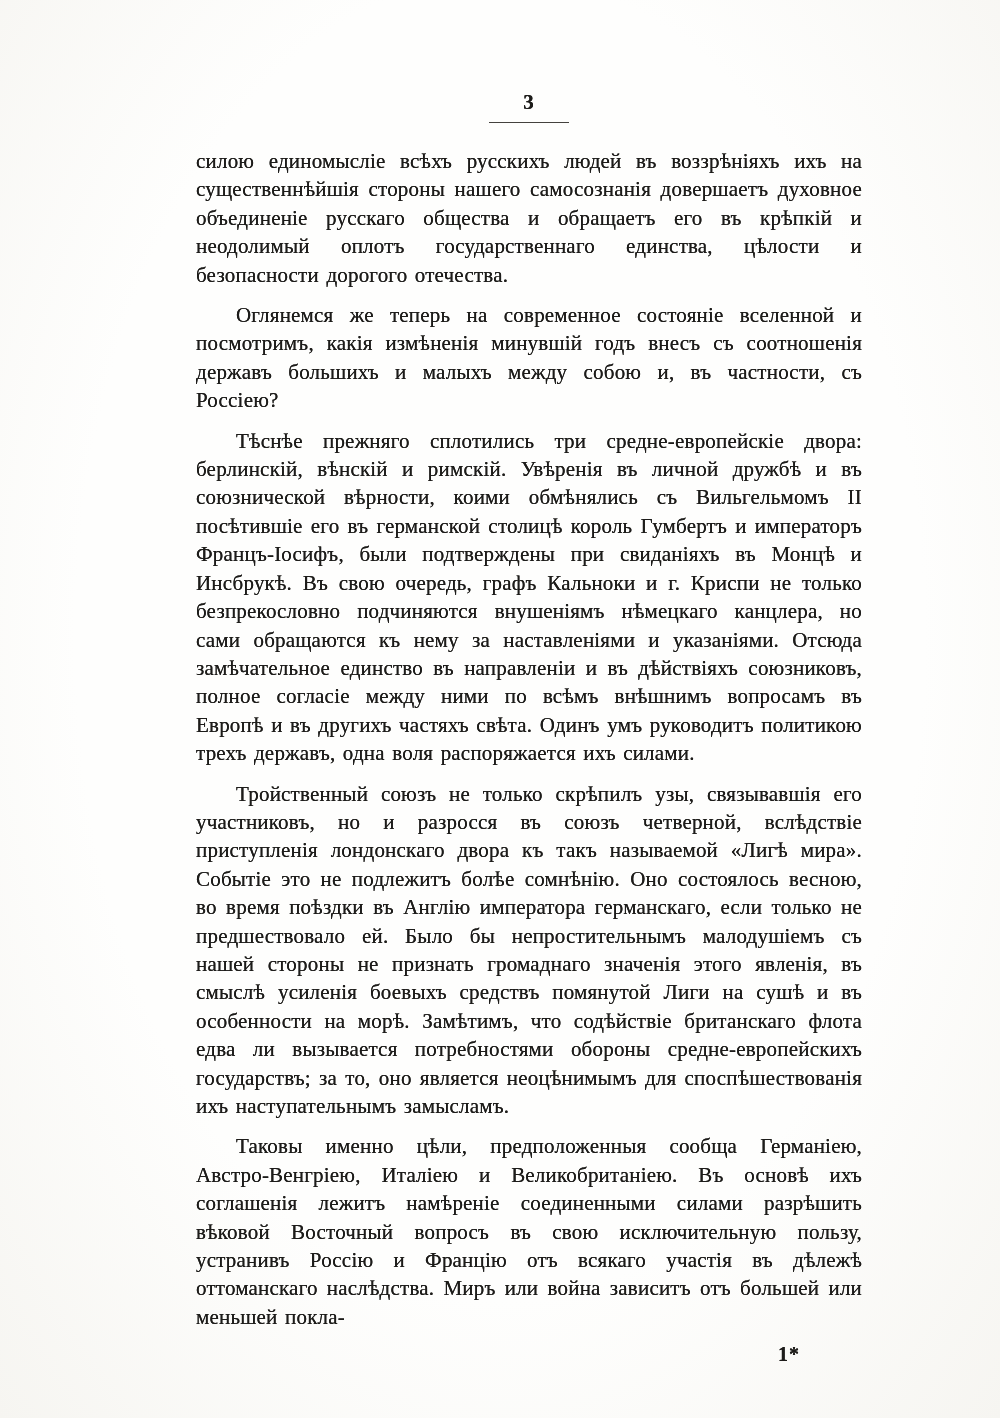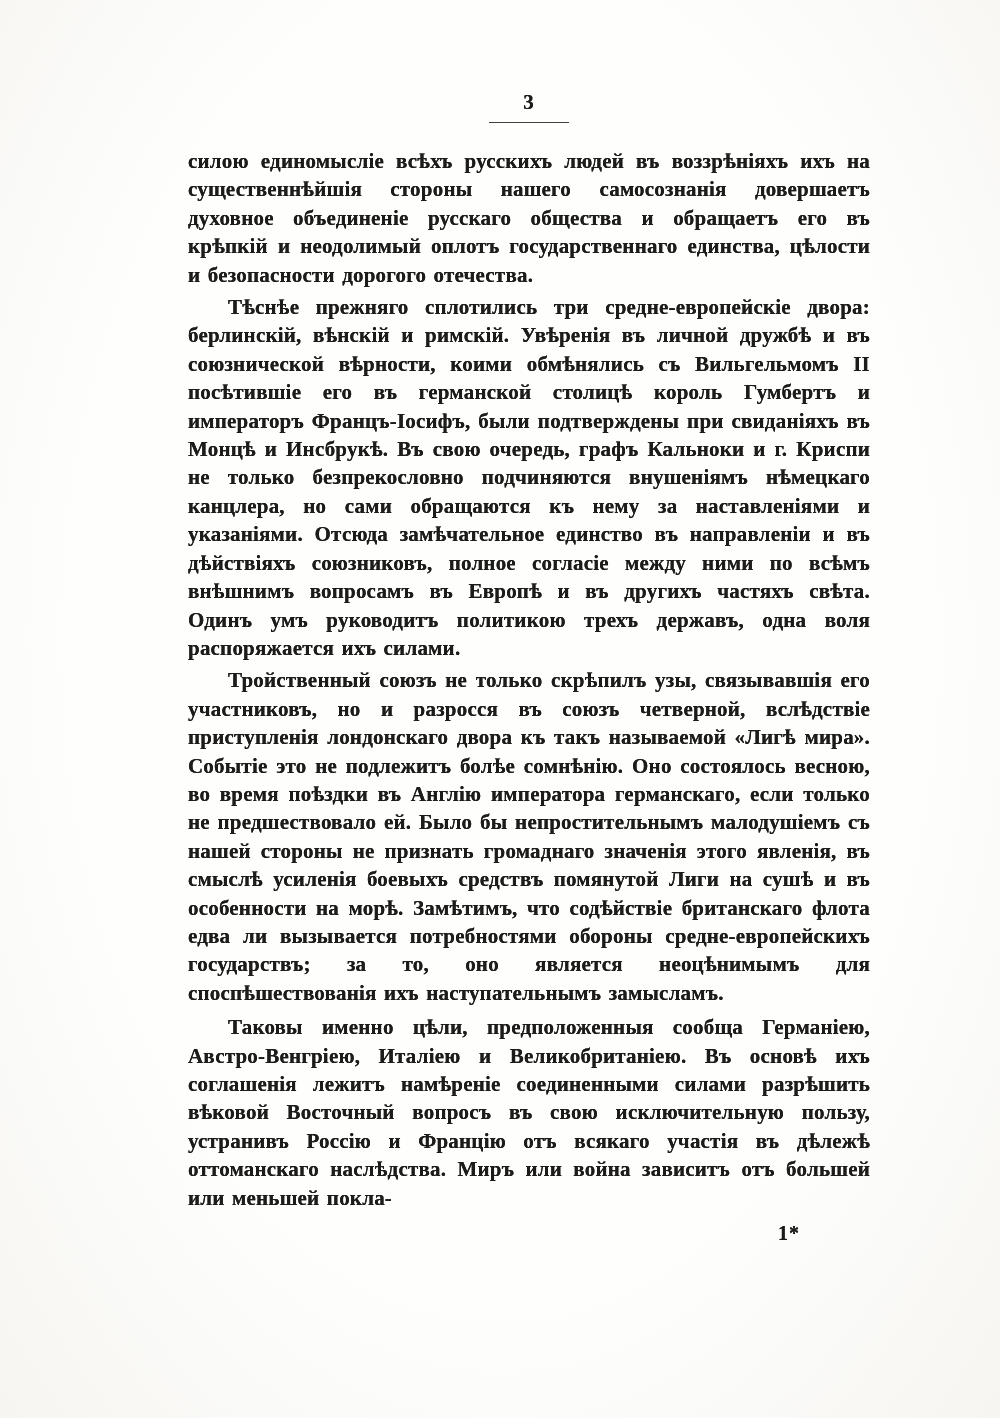--- a/index.html
+++ b/index.html
@@ -40,22 +40,21 @@
     font-size: 21px;
     line-height: 28.4px;
     text-align: justify;
     word-spacing: 2px;
     letter-spacing: 0.2px;
     text-shadow: 0 0 0.5px currentColor; 
   }
 
   .para {
     text-indent: 40px;
-    margin: 4px;
-    font-weight: bold;
+    margin: 12px;
   }
 
   .para.continuation {
     text-indent: 0;
   }
 
   .para.last {
     margin-top: 6px;
   }
 
@@ -76,20 +75,21 @@
 <body>
 
 <div class="scan-page">
 
   <header class="page-header">
     <span class="page-number">3</span>
   </header>
 
   <main class="text-block">
     <p class="para continuation">силою единомысліе всѣхъ русскихъ людей въ воззрѣніяхъ ихъ на существеннѣйшія стороны нашего самосознанія довершаетъ духовное объединеніе русскаго общества и обращаетъ его въ крѣпкій и неодолимый оплотъ государственнаго единства, цѣлости и безопасности дорогого отечества.</p>
+    <p class="para">Оглянемся же теперь на современное состояніе вселенной и посмотримъ, какія измѣненія минувшій годъ внесъ съ соотношенія державъ большихъ и малыхъ между собою и, въ частности, съ Россіею?</p>
     <p class="para">Тѣснѣе прежняго сплотились три средне-европейскіе двора: берлинскій, вѣнскій и римскій. Увѣренія въ личной дружбѣ и въ союзнической вѣрности, коими обмѣнялись съ Вильгельмомъ II посѣтившіе его въ германской столицѣ король Гумбертъ и императоръ Францъ-Іосифъ, были подтверждены при свиданіяхъ въ Монцѣ и Инсбрукѣ. Въ свою очередь, графъ Кальноки и г. Криспи не только безпрекословно подчиняются внушеніямъ нѣмецкаго канцлера, но сами обращаются къ нему за наставленіями и указаніями. Отсюда замѣчательное единство въ направленіи и въ дѣйствіяхъ союзниковъ, полное согласіе между ними по всѣмъ внѣшнимъ вопросамъ въ Европѣ и въ другихъ частяхъ свѣта. Одинъ умъ руководитъ политикою трехъ державъ, одна воля распоряжается ихъ силами.</p>
     <p class="para">Тройственный союзъ не только скрѣпилъ узы, связывавшія его участниковъ, но и разросся въ союзъ четверной, вслѣдствіе приступленія лондонскаго двора къ такъ называемой «Лигѣ мира». Событіе это не подлежитъ болѣе сомнѣнію. Оно состоялось весною, во время поѣздки въ Англію императора германскаго, если только не предшествовало ей. Было бы непростительнымъ малодушіемъ съ нашей стороны не признать громаднаго значенія этого явленія, въ смыслѣ усиленія боевыхъ средствъ помянутой Лиги на сушѣ и въ особенности на морѣ. Замѣтимъ, что содѣйствіе британскаго флота едва ли вызывается потребностями обороны средне-европейскихъ государствъ; за то, оно является неоцѣнимымъ для споспѣшествованія ихъ наступательнымъ замысламъ.</p>
     <p class="para last">Таковы именно цѣли, предположенныя сообща Германіею, Австро-Венгріею, Италіею и Великобританіею. Въ основѣ ихъ соглашенія лежитъ намѣреніе соединенными силами разрѣшить вѣковой Восточный вопросъ въ свою исключительную пользу, устранивъ Россію и Францію отъ всякаго участія въ дѣлежѣ оттоманскаго наслѣдства. Миръ или война зависитъ отъ большей или меньшей покла-</p>
   </main>
 
   <footer class="page-footer">
     <span class="signature-mark">1*</span>
   </footer>
 
 </div>

